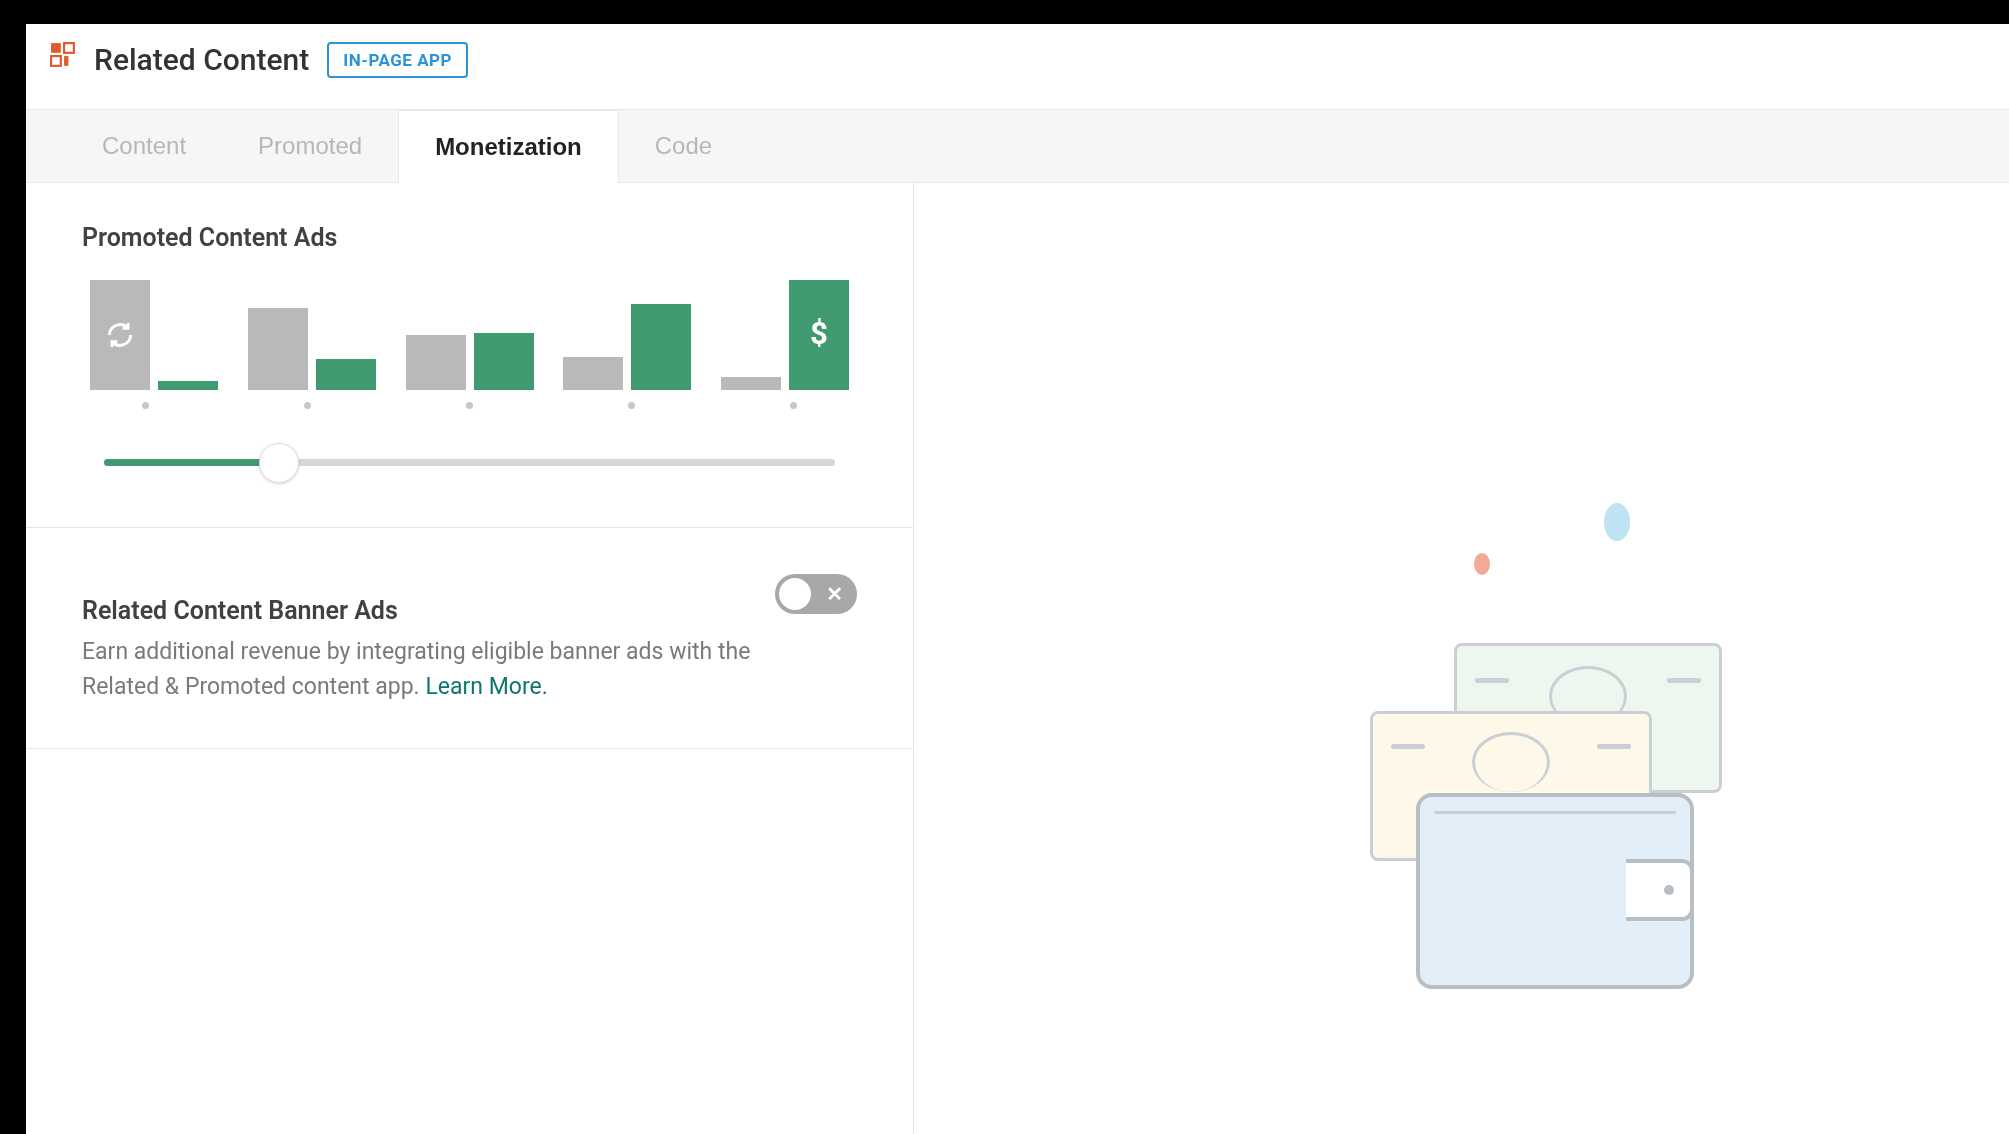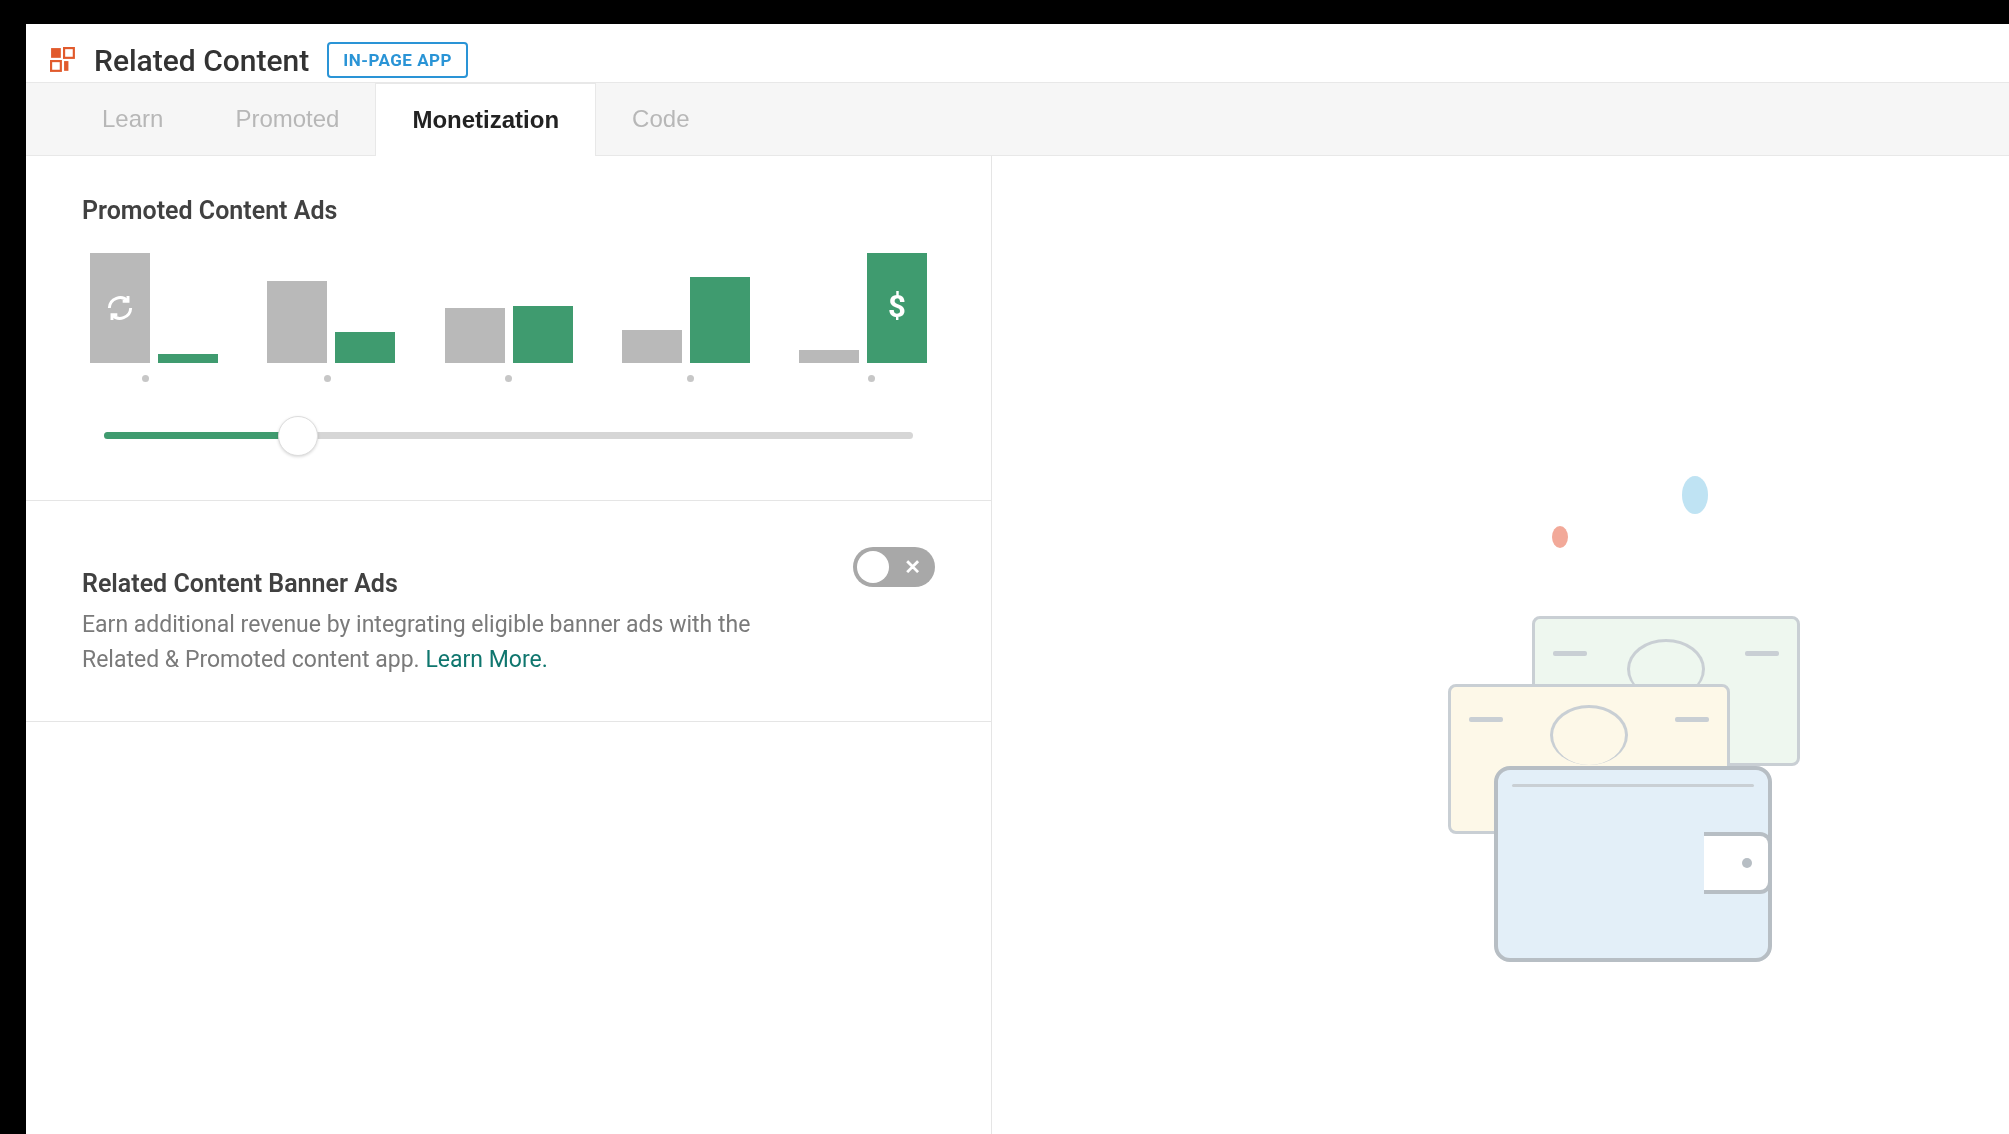--- a/index.html
+++ b/index.html
@@ -15,22 +15,22 @@
   top: 24px;
   left: 26px;
   right: 0;
   bottom: 0;
   background: #fff;
   display: flex;
   flex-direction: column;
 }
 .header {
   display: flex;
-  align-items: center;
-  padding: 18px 24px 4px 24px;
+  align-items: flex-start;
+  padding: 18px 24px 31px 24px;
   gap: 18px;
   border-bottom: 1px solid #e8e8e8;
 }
 .header-icon {
   width: 26px;
   height: 26px;
 }
 .header-title {
   font-size: 30px;
   font-weight: 500;
@@ -67,21 +67,21 @@
   border-top: 1px solid #e8e8e8;
   border-left: 1px solid #e8e8e8;
   border-right: 1px solid #e8e8e8;
   margin-bottom: -1px;
 }
 .content {
   display: flex;
   flex: 1;
 }
 .left-panel {
-  width: 966px;
+  width: 888px;
   border-right: 1px solid #e5e5e5;
   display: flex;
   flex-direction: column;
 }
 .section {
   padding: 40px 56px 44px 56px;
   border-bottom: 1px solid #e5e5e5;
 }
 .section-title {
   font-size: 25px;
@@ -303,21 +303,21 @@
       <rect x="1" y="1" width="9" height="9" fill="#e15a2c"></rect>
       <rect x="13" y="1" width="9" height="9" fill="none" stroke="#e15a2c" stroke-width="2"></rect>
       <rect x="1" y="13" width="9" height="9" fill="none" stroke="#e15a2c" stroke-width="2"></rect>
       <rect x="13" y="13" width="4" height="9" fill="#e15a2c"></rect>
     </svg>
     <div class="header-title">Related Content</div>
     <div class="badge">IN-PAGE APP</div>
   </div>
 
   <div class="tabs">
-    <button class="tab">Learn</button>
+    <button class="tab">Content</button>
     <button class="tab">Promoted</button>
     <button class="tab active">Monetization</button>
     <button class="tab">Code</button>
   </div>
 
   <div class="content">
     <div class="left-panel">
 
       <div class="section">
         <div class="section-title">Promoted Content Ads</div>

